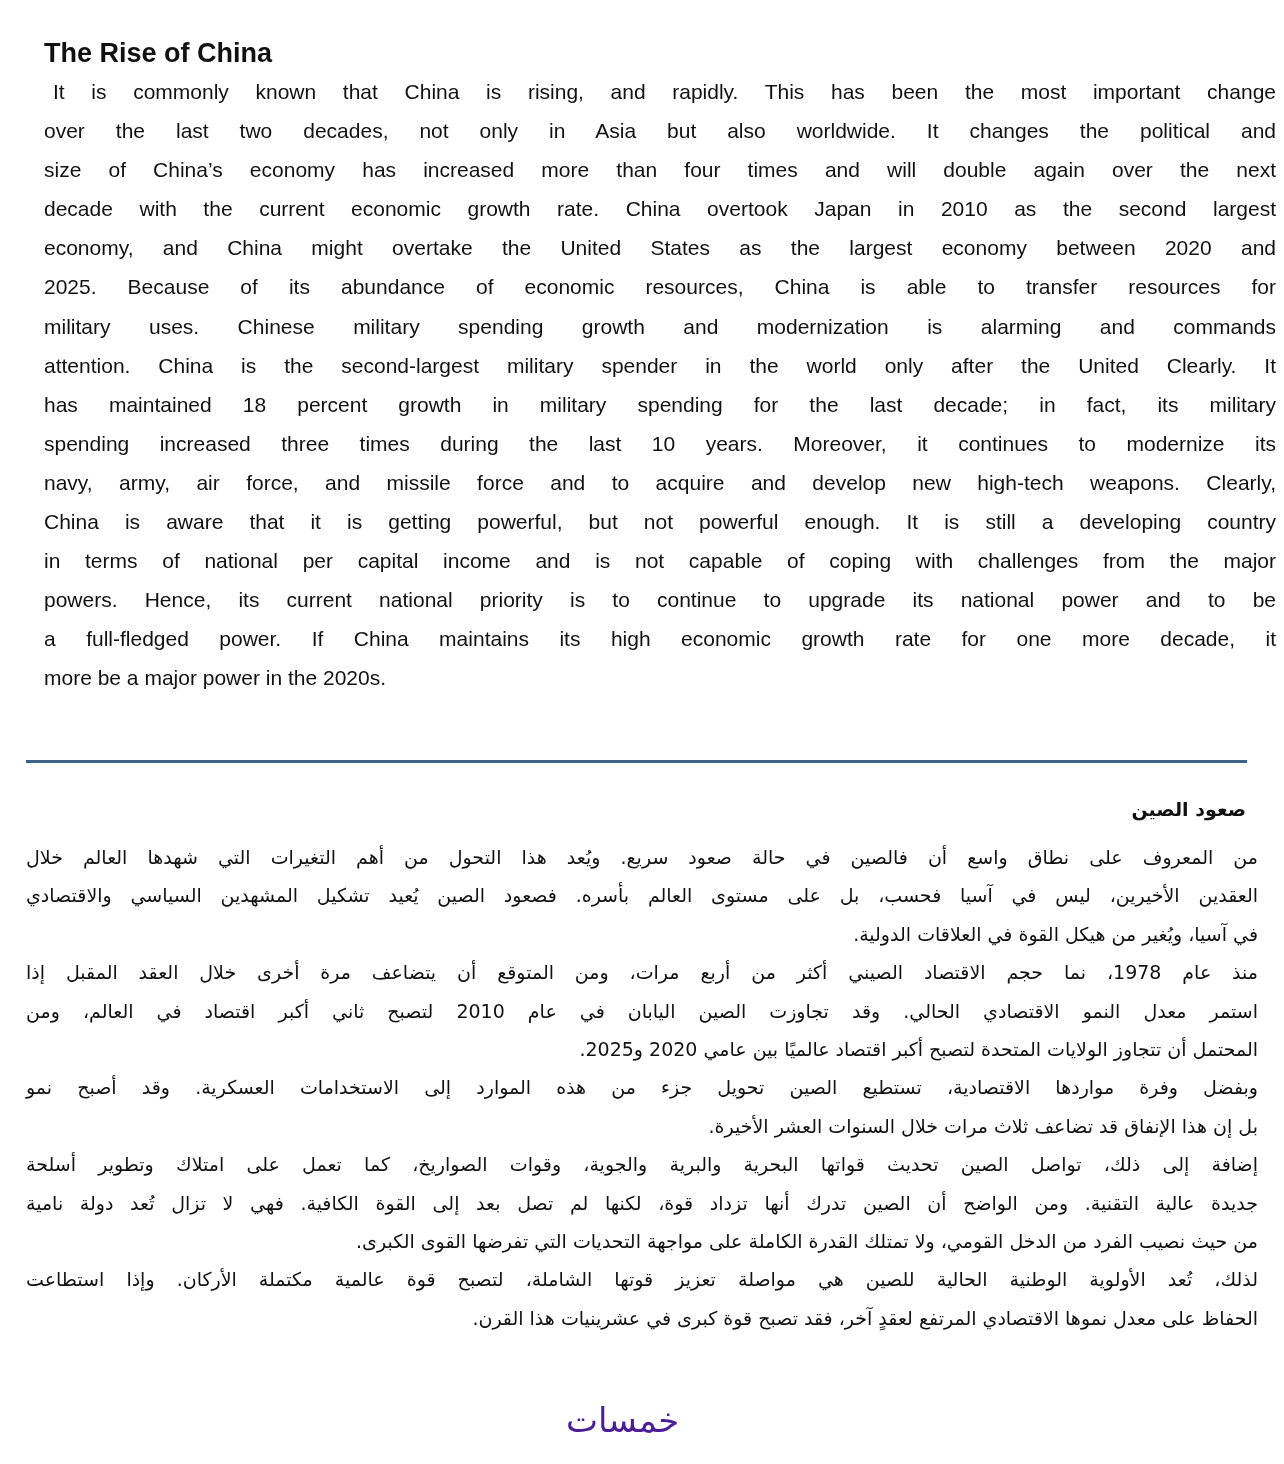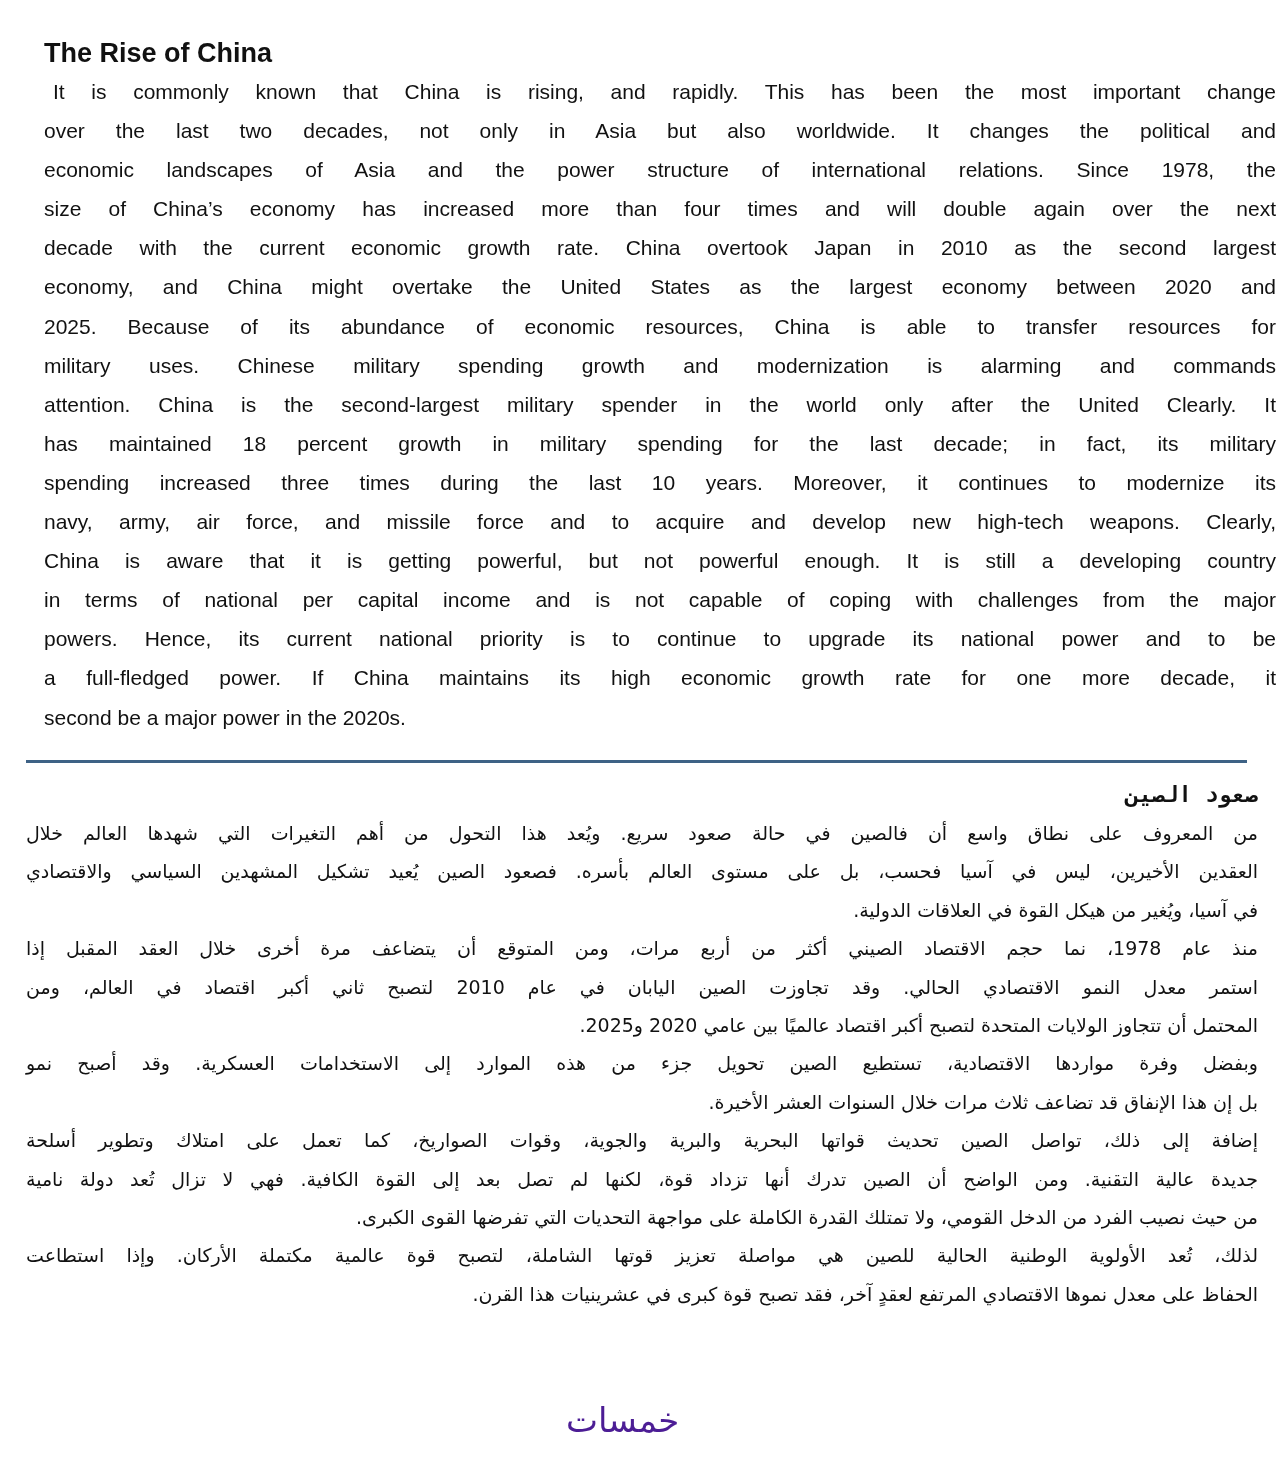--- a/index.html
+++ b/index.html
@@ -4,48 +4,47 @@
 <style>
   html, body { margin:0; padding:0; background:#ffffff; }
   body { width:1284px; height:1464px; position:relative; overflow:hidden; color:#111111; }
   .en { position:absolute; left:44px; top:34px; width:1232px; font-family:Liberation Sans, sans-serif; }
   .en-title { font-weight:bold; font-size:27px; line-height:38px; height:38px; margin:0; }
   .en-line { font-size:21px; line-height:39.1px; height:39.1px; white-space:nowrap; text-align:justify; text-align-last:justify; overflow:visible; }
   .en-line.last { text-align-last:left; }
   .en-line.indent { padding-left:9px; box-sizing:border-box; }
   .divider { position:absolute; left:26px; top:760px; width:1221px; height:3px; background:#3e6285; border:none; margin:0; }
   .ar { position:absolute; left:26px; top:780px; width:1232px; direction:rtl; font-family:"DejaVu Sans", sans-serif; }
-  .ar-title { font-weight:bold; font-size:22px; line-height:34px; height:34px; margin:0; text-align:right;font-family:Liberation Mono, monospace; }
+  .ar-title { font-weight:bold; font-size:19px; line-height:34px; height:34px; margin:12px; text-align:right; }
   .ar-line { font-size:19px; line-height:38.4px; height:38.4px; white-space:nowrap; text-align:justify; text-align-last:justify; }
   .ar-line.last { text-align-last:right; }
   .watermark { position:absolute; left:566px; top:1400px; font-family:"DejaVu Sans", sans-serif; font-size:34px; color:#4c1d95; direction:rtl; }
 </style>
 </head>
 <body>
 
 <div class="en">
   <h1 class="en-title">The Rise of China</h1>
   <div>
     <div class="en-line indent">It is commonly known that China is rising, and rapidly. This has been the most important change</div>
     <div class="en-line">over the last two decades, not only in Asia but also worldwide. It changes the political and</div>
-    <div class="en-line">economic landscapes of Asia and the power structure of international relations. Since 1978, the</div>
     <div class="en-line">size of China’s economy has increased more than four times and will double again over the next</div>
     <div class="en-line">decade with the current economic growth rate. China overtook Japan in 2010 as the second largest</div>
     <div class="en-line">economy, and China might overtake the United States as the largest economy between 2020 and</div>
     <div class="en-line">2025. Because of its abundance of economic resources, China is able to transfer resources for</div>
     <div class="en-line">military uses. Chinese military spending growth and modernization is alarming and commands</div>
     <div class="en-line">attention. China is the second-largest military spender in the world only after the United Clearly. It</div>
     <div class="en-line">has maintained 18 percent growth in military spending for the last decade; in fact, its military</div>
     <div class="en-line">spending increased three times during the last 10 years. Moreover, it continues to modernize its</div>
     <div class="en-line">navy, army, air force, and missile force and to acquire and develop new high-tech weapons. Clearly,</div>
     <div class="en-line">China is aware that it is getting powerful, but not powerful enough. It is still a developing country</div>
     <div class="en-line">in terms of national per capital income and is not capable of coping with challenges from the major</div>
     <div class="en-line">powers. Hence, its current national priority is to continue to upgrade its national power and to be</div>
     <div class="en-line">a full-fledged power. If China maintains its high economic growth rate for one more decade, it</div>
-    <div class="en-line last">second be a major power in the 2020s.</div>
+    <div class="en-line last">more be a major power in the 2020s.</div>
   </div>
 </div>
 
 <hr class="divider">
 
 <div class="ar">
   <h2 class="ar-title">صعود الصين</h2>
   <div>
     <div class="ar-line">من المعروف على نطاق واسع أن فالصين في حالة صعود سريع. ويُعد هذا التحول من أهم التغيرات التي شهدها العالم خلال</div>
     <div class="ar-line">العقدين الأخيرين، ليس في آسيا فحسب، بل على مستوى العالم بأسره. فصعود الصين يُعيد تشكيل المشهدين السياسي والاقتصادي</div>

